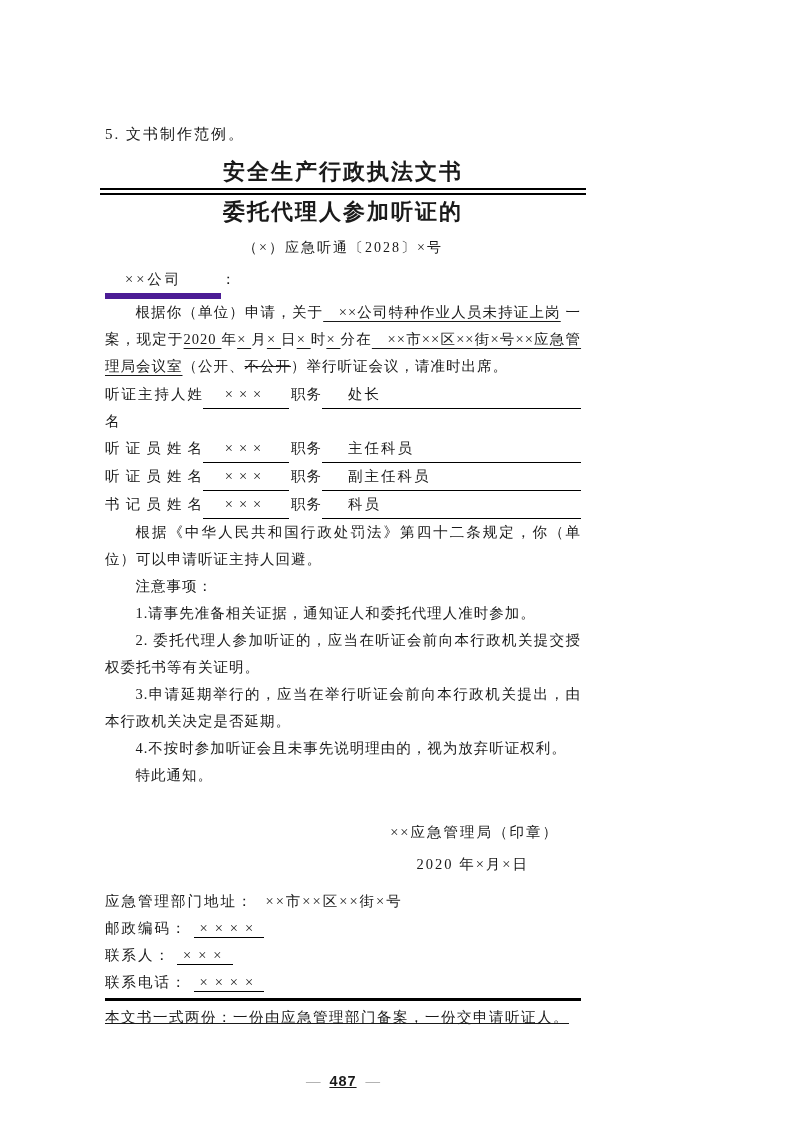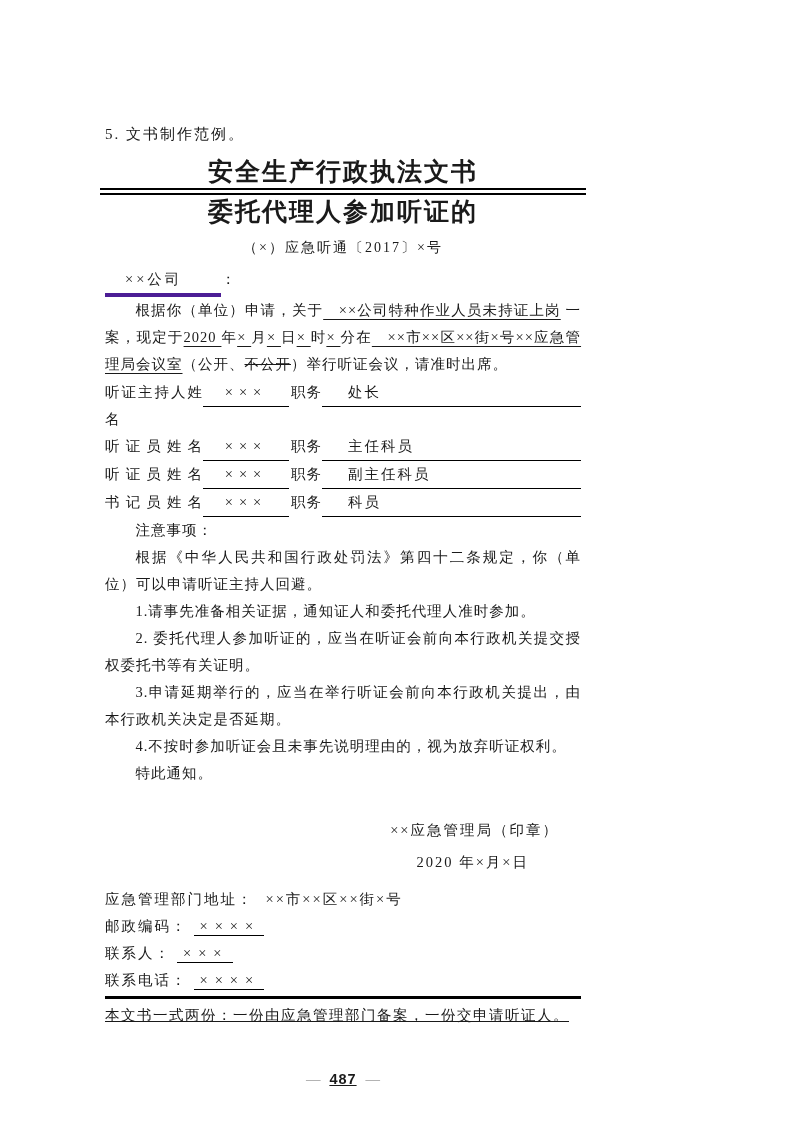--- a/index.html
+++ b/index.html
@@ -13,36 +13,36 @@
     letter-spacing: 1px;
     overflow: hidden;
     box-sizing: border-box;
     padding: 122px 103px 0 105px;
   }
   .section-heading {
     font-size: 15px; letter-spacing: 2px; line-height: 24px;
   }
   .title-block { margin-top: 10px; text-align: center; }
   .doc-title, .doc-subtitle {
-    font-size: 25px; font-weight: bold; letter-spacing: 2px;
+    font-size: 22px; font-weight: bold; letter-spacing: 2px;
     line-height: 31px; white-space: nowrap;
   }
   .double-rule {
     height: 3px; margin: 1px -5px 1px -5px;
     border-top: 2px solid #000; border-bottom: 2px solid #000;
   }
   .doc-number {
     margin-top: 9px; text-align: center;
     font-size: 14px; letter-spacing: 2px; line-height: 23px;
   }
   .recipient-line { margin-top: 7px; line-height: 27px; }
   .recipient-underline {
     display: inline-block; min-width: 116px; box-sizing: border-box;
     padding-left: 20px; letter-spacing: 3px;
-    border-bottom: 4px solid #4c1d95;
+    border-bottom: 6px solid #4c1d95;
   }
   .para {
     margin: 0; line-height: 27px;
     text-align: justify; text-justify: inter-character;
   }
   .indent { text-indent: 2.1em; }
   .useg { text-decoration: underline; text-underline-offset: 4px; text-decoration-thickness: 1px; }
   .strike { text-decoration: line-through; text-decoration-thickness: 1px; }
 
   .officials { margin-top: 1px; }
@@ -82,21 +82,21 @@
 <div class="page">
 
   <div class="section-heading">5. 文书制作范例。</div>
 
   <div class="title-block">
     <div class="doc-title">安全生产行政执法文书</div>
     <div class="double-rule"></div>
     <div class="doc-subtitle">委托代理人参加听证的</div>
   </div>
 
-  <div class="doc-number">（×）应急听通〔2017〕×号</div>
+  <div class="doc-number">（×）应急听通〔2028〕×号</div>
 
   <div class="recipient-line">
     <span class="recipient-underline">××公司</span><span>：</span>
   </div>
 
   <p class="para indent" id="main-para"><span>根据你（单位）申请，关于</span><span class="useg">　××公司特种作业人员未持证上岗</span><span> 一案，现定于</span><span class="useg">2020 </span><span>年</span><span class="useg">× </span><span>月</span><span class="useg">× </span><span>日</span><span class="useg">× </span><span>时</span><span class="useg">× </span><span>分在</span><span class="useg">　××市××区××街×号××应急管理局会议室</span><span>（公开、</span><span class="strike">不公开</span><span>）举行听证会议，请准时出席。</span></p>
 
   <div class="officials" id="officials">
       <div class="official-row">
         <span class="official-role">听证主持人姓名</span>
@@ -117,23 +117,23 @@
         <span class="blank official-duty">副主任科员</span>
       </div>
       <div class="official-row">
         <span class="official-role">书记员姓名</span>
         <span class="blank official-name">×××</span>
         <span class="official-duty-label">职务</span>
         <span class="blank official-duty">科员</span>
       </div>
     </div>
 
+  <p class="para indent">根据《中华人民共和国行政处罚法》第四十二条规定，你（单位）可以申请听证主持人回避。</p>
+
   <p class="para indent">注意事项：</p>
-
-  <p class="para indent">根据《中华人民共和国行政处罚法》第四十二条规定，你（单位）可以申请听证主持人回避。</p>
 
   <div id="note-items">
       <p class="para indent">1.请事先准备相关证据，通知证人和委托代理人准时参加。</p>
       <p class="para indent">2. 委托代理人参加听证的，应当在听证会前向本行政机关提交授权委托书等有关证明。</p>
       <p class="para indent">3.申请延期举行的，应当在举行听证会前向本行政机关提出，由本行政机关决定是否延期。</p>
       <p class="para indent">4.不按时参加听证会且未事先说明理由的，视为放弃听证权利。</p>
     </div>
 
   <p class="para indent">特此通知。</p>
 

